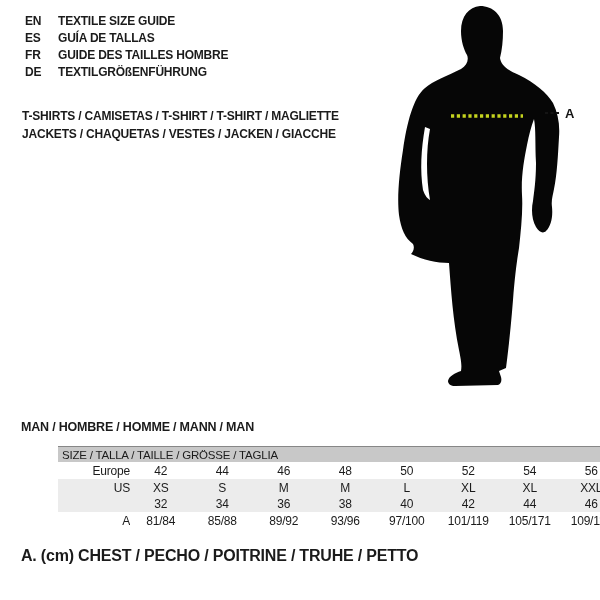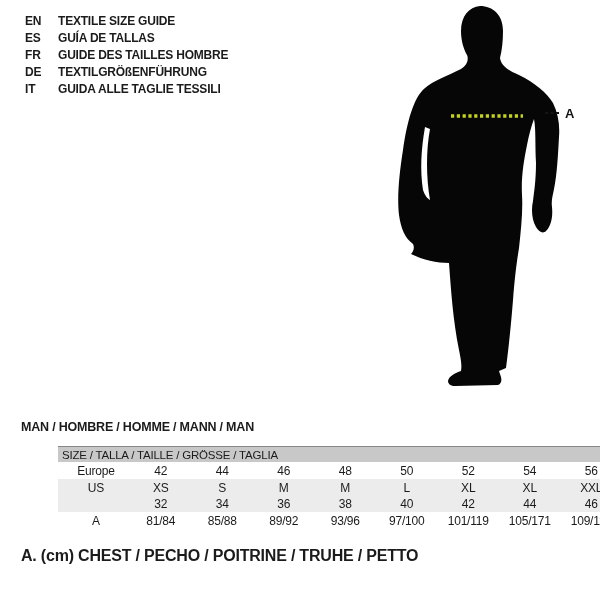--- a/index.html
+++ b/index.html
@@ -21,21 +21,21 @@
   .size-table{
     position:absolute;left:18px;top:446px;width:564px;
     border-collapse:collapse;table-layout:fixed;
     border-top:1px solid #878787;
     font-size:12px;letter-spacing:-0.2px;margin-left:40px;
   }
   .size-table td{padding:0;white-space:nowrap;overflow:hidden;}
   .size-table .thead td{background:#c8c8c8;height:15px;font-size:11.5px;padding-left:4px;}
   .size-table .r td{height:17px;text-align:center;}
   .size-table .r.slim td{height:16px;}
-  .size-table .r td.lbl{text-align:center;padding-left:4px;}
+  .size-table .r td.lbl{text-align:right;padding-left:4px;}
   .size-table .shade td{background:#ececec;}
   .size-table col.c-lbl{width:72px;}
   
   .footnote{position:absolute;left:21px;top:547px;font-size:16px;font-weight:bold;letter-spacing:-0.2px;}
 </style>
 </head>
 <body>
 
 <div class="page">
 
@@ -49,26 +49,26 @@
       <span class="lang-label">GUÍA DE TALLAS</span>
     </div>
     <div class="lang-row">
       <span class="lang-code">FR</span>
       <span class="lang-label">GUIDE DES TAILLES HOMBRE</span>
     </div>
     <div class="lang-row">
       <span class="lang-code">DE</span>
       <span class="lang-label">TEXTILGRÖßENFÜHRUNG</span>
     </div>
-    <div class="lang-row">
-      <span class="lang-code">IT</span>
-      <span class="lang-label">GUIDA ALLE TAGLIE TESSILI</span>
-    </div>
   </div>
 
+  <div class="category-block">
+    <div>T-SHIRTS / CAMISETAS / T-SHIRT / T-SHIRT / MAGLIETTE</div>
+    <div>JACKETS / CHAQUETAS / VESTES / JACKEN / GIACCHE</div>
+  </div>
 
   <svg class="figure" viewBox="0 0 195 390" xmlns="http://www.w3.org/2000/svg">
     <path fill="#060606" d="
       M 85 1
       C 74 2 66 11 66 26
       C 66 36 69 45 72 50
       C 74 55 72 60 66 64
       C 52 71 38 76 30 83
       C 18 93 12 118 8 145
       C 4 170 2 193 4 210

